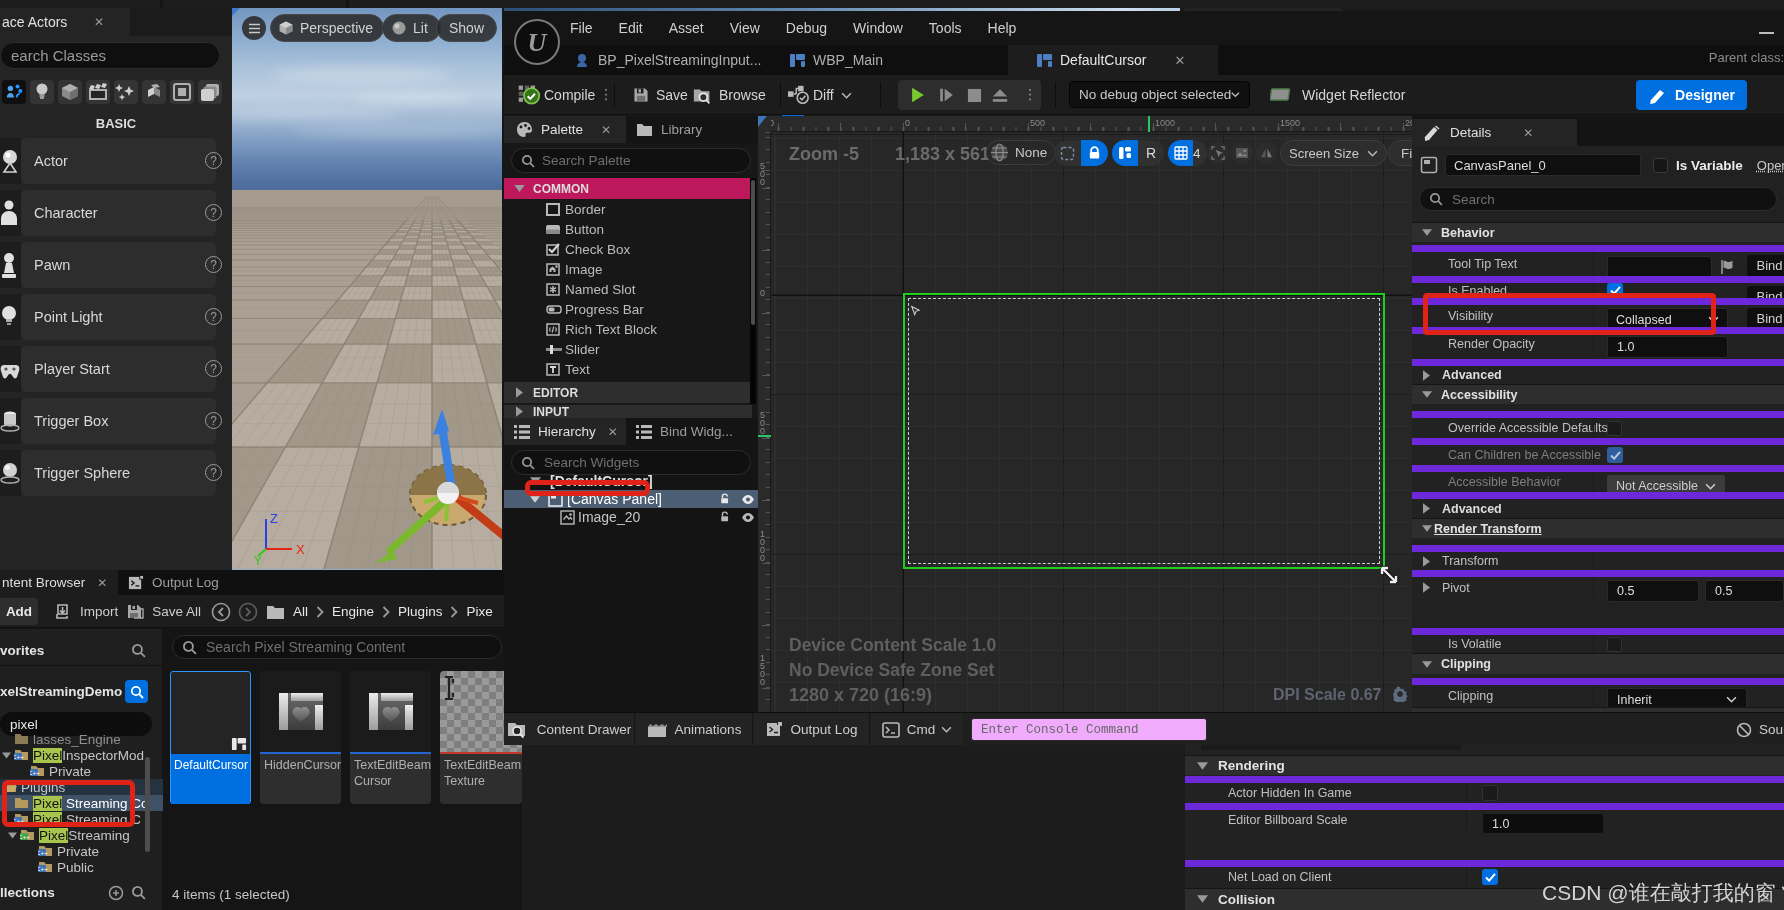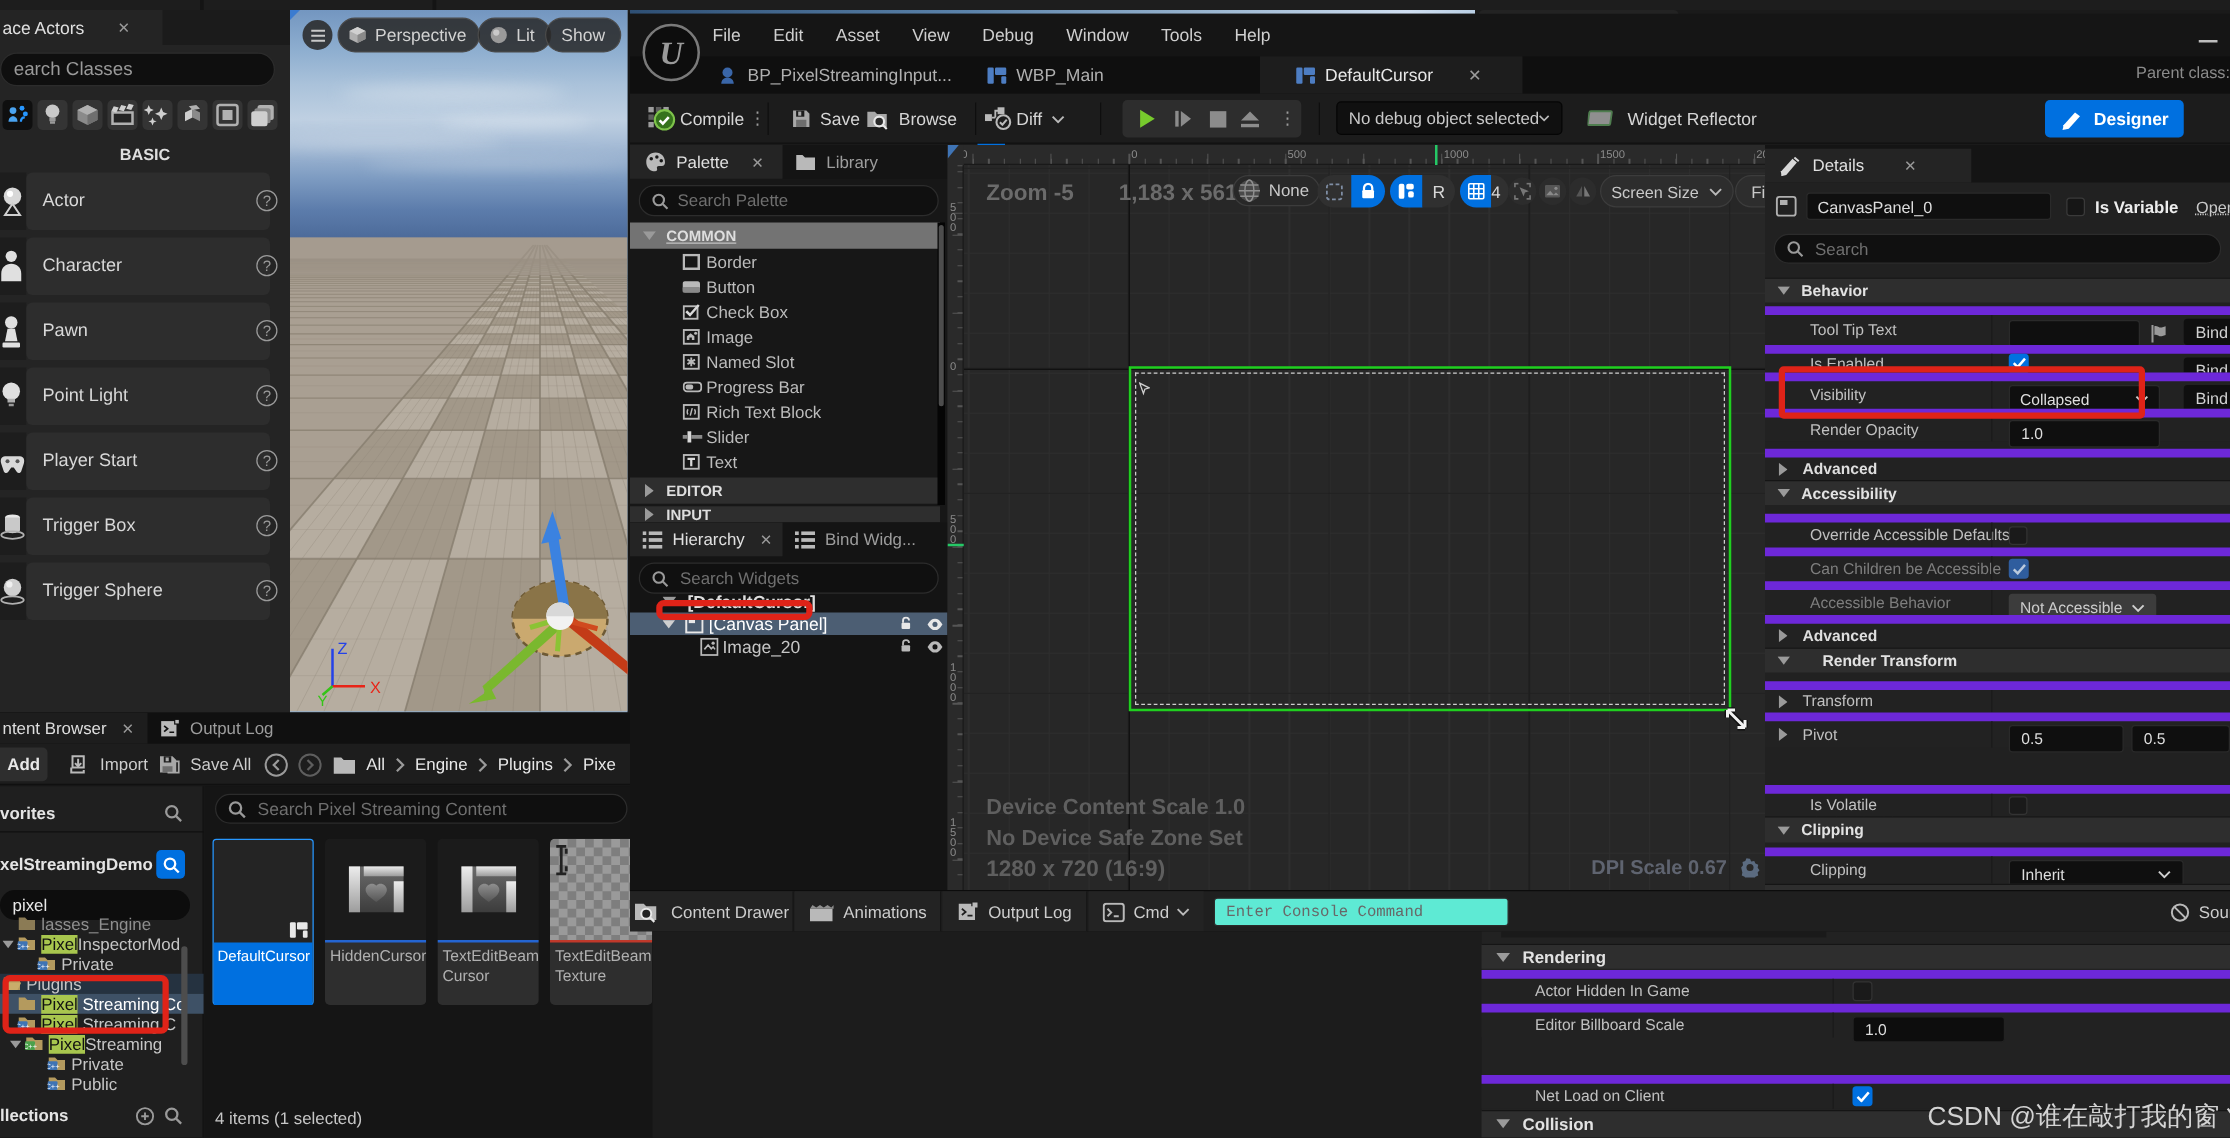--- a/index.html
+++ b/index.html
@@ -1060,21 +1060,21 @@
           </svg>
       <span style="margin-left:8px;">Library</span>
     </div>
     <div class="abs row" style="left:7px;top:32px;width:240px;height:25px;background:#101010;border:1px solid #2c2c2c;border-radius:13px;padding:0 9px;">
       <svg width="14" height="14" viewBox="0 0 14 14">
             <circle cx="6" cy="6" r="4.2" fill="none" stroke="#9a9a9a" stroke-width="1.7"></circle>
             <path d="M9.2 9.2L13 13" stroke="#9a9a9a" stroke-width="1.7"></path>
           </svg>
       <span style="margin-left:7px;font-size:13.5px;color:#6f6f6f;">Search Palette</span>
     </div>
-    <div class="abs row" style="left:0;top:62px;width:248px;height:21px;background:#737373;text-decoration:underline;">
+    <div class="abs row" style="left:0;top:62px;width:248px;height:21px;background:#be185d;">
       <svg style="margin-left:10px;" width="11" height="7" viewBox="0 0 12 8">
             <path d="M0 0h12L6 8z" fill="#9a9a9a"></path>
           </svg>
       <span style="margin-left:8px;font-size:12px;font-weight:bold;color:#dedede;">COMMON</span>
     </div>
     <div class="abs" id="palitems" style="left:0;top:83px;width:248px;height:181px;font-size:13.5px;color:#bcbcbc;">
       <div class="row" style="height:20px;padding-left:42px;">
             <svg width="14" height="13" viewBox="0 0 14 13">
               <rect x="1" y="1" width="12" height="11" fill="none" stroke="#b9b9b9" stroke-width="2"></rect>
             </svg>
@@ -1480,21 +1480,21 @@
       <div class="drow" style="top:272px;height:26px;">
             <svg style="margin-left:11px;" width="7" height="11" viewBox="0 0 8 12">
               <path d="M0 0v12l8-6z" fill="#9a9a9a"></path>
             </svg>
             <b style="margin-left:12px;color:#dedede;">Advanced</b>
           </div>
       <div class="dhdr" style="top:298px;">
             <svg style="margin-left:10px;" width="10" height="7" viewBox="0 0 12 8">
               <path d="M0 0h12L6 8z" fill="#9a9a9a"></path>
             </svg>
-            <b style="margin-left:26px;">Render Transform</b>
+            <b style="margin-left:2px;text-decoration:underline;">Render Transform</b>
           </div>
       <div class="drow sep" style="top:325px;height:25px;">
             <svg style="margin-left:11px;" width="7" height="11" viewBox="0 0 8 12">
               <path d="M0 0v12l8-6z" fill="#9a9a9a"></path>
             </svg>
             <span style="margin-left:12px;">Transform</span>
           </div>
       <div class="drow sep" style="top:350px;height:28px;">
             <svg style="margin-left:11px;" width="7" height="11" viewBox="0 0 8 12">
               <path d="M0 0v12l8-6z" fill="#9a9a9a"></path>
@@ -1563,21 +1563,21 @@
       <svg width="18" height="16" viewBox="0 0 18 16">
             <rect x="1" y="1" width="16" height="14" rx="2" fill="none" stroke="#b9b9b9" stroke-width="1.6"></rect>
             <path d="M4 5l3 3-3 3" stroke="#b9b9b9" stroke-width="1.5" fill="none"></path>
             <path d="M9 11h4" stroke="#b9b9b9" stroke-width="1.5"></path>
           </svg>
       <span style="margin-left:7px;">Cmd</span>
       <svg style="margin-left:6px;" width="11" height="7" viewBox="0 0 12 8">
             <path d="M1 1.5l5 5 5-5" stroke="#b9b9b9" stroke-width="1.8" fill="none"></path>
           </svg>
     </div>
-    <div class="abs row" style="left:467px;top:5px;width:236px;height:23px;background:#5eead4;border:1px solid #2a2a2a;border-radius:3px;padding:0 9px;align-items:center;">
+    <div class="abs row" style="left:467px;top:5px;width:236px;height:23px;background:#f0abfc;border:1px solid #2a2a2a;border-radius:3px;padding:0 9px;align-items:center;">
       <span style="font-family:'Liberation Mono',monospace;font-size:12.5px;color:#686868;">Enter Console Command</span>
     </div>
     <div class="abs row" style="left:1232px;top:0;height:33px;">
       <svg width="16" height="16" viewBox="0 0 16 16">
             <circle cx="8" cy="8" r="6.5" fill="none" stroke="#b9b9b9" stroke-width="1.6"></circle>
             <path d="M3.5 3.5l9 9" stroke="#b9b9b9" stroke-width="1.6"></path>
           </svg>
       <span style="margin-left:7px;">Sourc</span>
     </div>
   </div>

